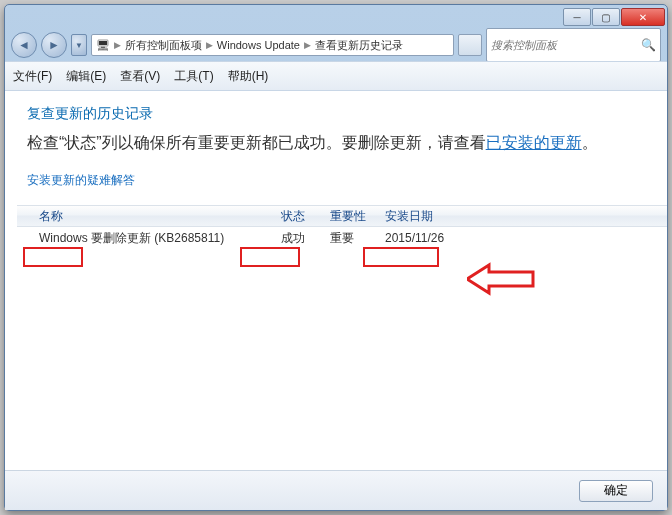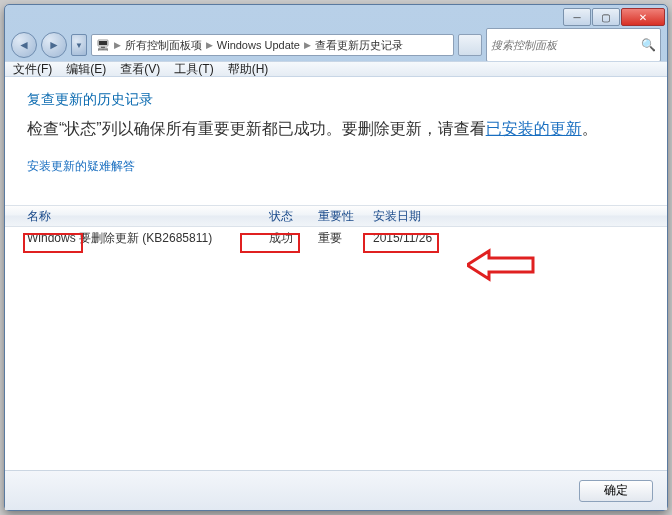--- a/index.html
+++ b/index.html
@@ -105,21 +105,21 @@
     font-style: italic;
   }
   .spacer-btn {
     width: 24px; height: 22px;
     border: 1px solid #8ca0b8;
     border-radius: 2px;
     background: linear-gradient(to bottom, #eef3f9, #d2dfec);
   }
   
   .menubar {
-    height: 16px;
+    height: 30px;
     background: linear-gradient(to bottom, #f6f9fc, #e5ecf4);
     border-top: 1px solid #c8d6e6;
     border-bottom: 1px solid #c8d6e6;
     display: flex;
     align-items: center;
     padding: 0 8px;
     gap: 14px;
     font-size: 12px;
     color: #222;
   }
@@ -149,21 +149,21 @@
   }
   .linkblue { color: #1a6fc0; text-decoration: underline; cursor: pointer; }
   .troubleshoot {
     color: #1a6fc0;
     cursor: pointer;
     font-size: 12px;
     margin-top: 14px;
     display: inline-block;
   }
   
-  .table-wrap { margin-top: 20px; }
+  .table-wrap { margin-top: 6px; padding-left: 12px; }
   .thead {
     display: flex;
     height: 22px;
     background: linear-gradient(to bottom, #fdfdfd 0%, #f0f4f8 45%, #e6ecf3 50%, #f0f4f8 100%);
     border-top: 1px solid #dbe2ea;
     border-bottom: 1px solid #dbe2ea;
     align-items: center;
     font-size: 12px;
     color: #1a4a8a;
   }

